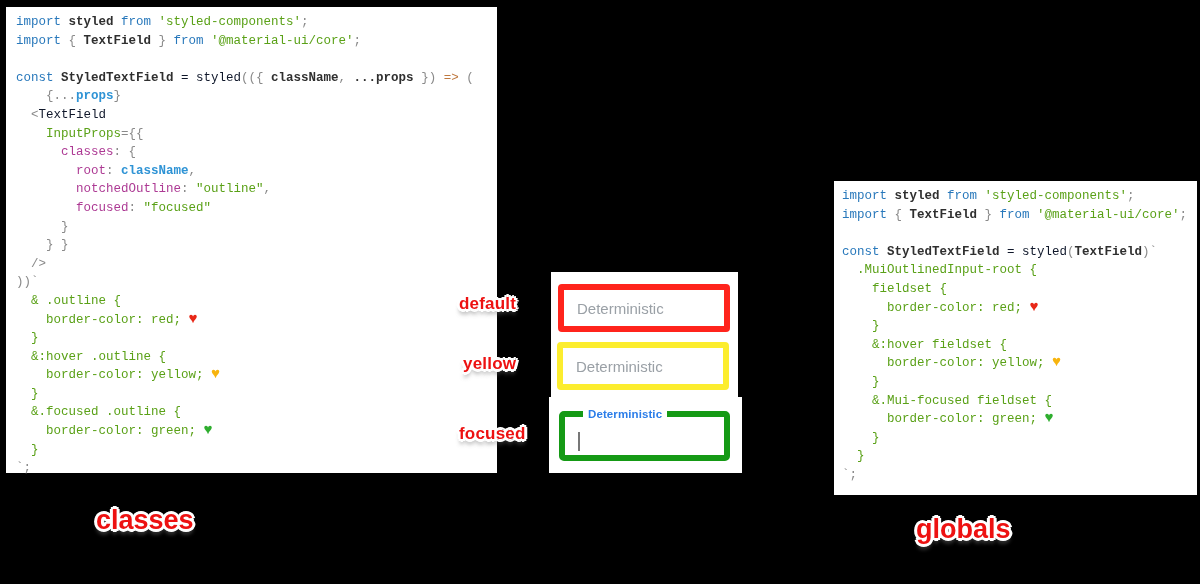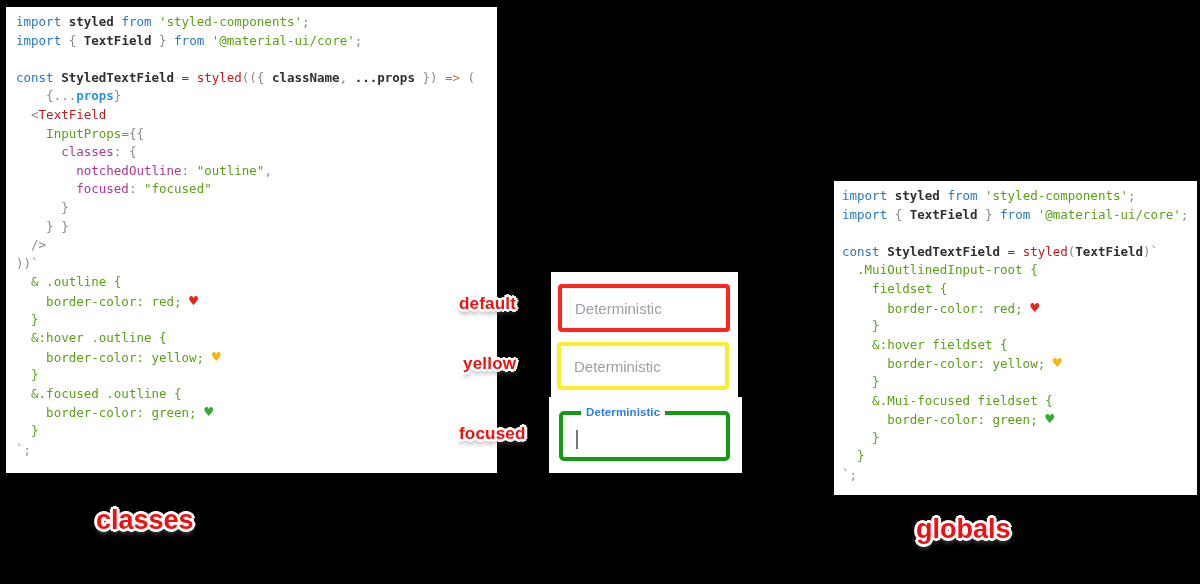--- a/index.html
+++ b/index.html
@@ -9,24 +9,24 @@
   }
   .stage{position:absolute;inset:0;}
 
   
   .code-panel{
     position:absolute;background:#fff;box-sizing:border-box;
     font-family:"DejaVu Sans Mono",monospace;font-size:12.5px;
   }
   .code-panel.left{left:6px;top:7px;width:491px;height:466px;padding:6px 10px;}
   .code-panel.right{left:834px;top:181px;width:363px;height:314px;padding:6px 8px;overflow:hidden;}
-  .code-line{height:18.6px;line-height:18.6px;white-space:pre;}
+  .code-line{height:18.6px;line-height:18.6px;white-space:pre;font-family:Liberation Mono, monospace;}
   .tk-kw{color:#2878bb;}
   .tk-id{color:#2f2f2f;font-weight:bold;}
-  .tk-pink{color:#b91c1c;}
+  .tk-pink{color:#0f172a;}
   .tk-purple{color:#ad3a94;}
   .tk-str{color:#5aa117;}
   .tk-gray{color:#8a8a8a;}
   .tk-vblue{color:#2e93d5;font-weight:bold;}
   .tk-arrow{color:#bf7940;}
   .tk-css{color:#5aa117;}
   .tk-hr{color:#e82717;font-size:15px;}
   .tk-hy{color:#f7b40e;font-size:15px;}
   .tk-hg{color:#2fae2f;font-size:15px;}
 
@@ -44,21 +44,21 @@
   .lbl-focused{left:459px;top:424px;}
   .caption{font-size:27px;}
   .cap-left{left:96px;top:505px;}
   .cap-right{left:916px;top:514px;}
 
   
   .mid-panel{position:absolute;background:#fff;}
   .mid-panel.p1{left:551px;top:272px;width:187px;height:125px;}
   .mid-panel.p2{left:549px;top:397px;width:193px;height:76px;}
   .tf{
-    position:absolute;background:#fff;border:4px solid #f97316;border-radius:4px;
+    position:absolute;background:#fff;border:6px solid #f97316;border-radius:4px;
     box-sizing:border-box;
   }
   .tf-red{left:7px;top:12px;width:172px;height:48px;}
   .tf-yellow{left:6px;top:70px;width:172px;height:48px;}
   .tf-green{left:10px;top:14px;width:171px;height:50px;border-radius:5px;}
   .tf-input{
     position:absolute;inset:0;border:none;outline:none;background:transparent;
     font-family:"Liberation Sans",sans-serif;font-size:15px;color:#333;
     padding:0 0 0 13px;width:100%;height:100%;box-sizing:border-box;
   }
@@ -78,20 +78,21 @@
   <section class="code-panel left">
     <div>
         <div class="code-line"><span class="tk-kw">import </span><span class="tk-id">styled </span><span class="tk-kw">from </span><span class="tk-str">'styled-components'</span><span class="tk-gray">;</span></div>
         <div class="code-line"><span class="tk-kw">import </span><span class="tk-gray">{ </span><span class="tk-id">TextField </span><span class="tk-gray">} </span><span class="tk-kw">from </span><span class="tk-str">'@material-ui/core'</span><span class="tk-gray">;</span></div>
         <div class="code-line">&nbsp;</div>
         <div class="code-line"><span class="tk-kw">const </span><span class="tk-id">StyledTextField </span><span class="tk-pink">= styled</span><span class="tk-gray">(({ </span><span class="tk-id">className</span><span class="tk-gray">, </span><span class="tk-id">...props</span><span class="tk-gray"> }) </span><span class="tk-arrow">=&gt;</span><span class="tk-gray"> (</span></div>
         <div class="code-line"><span class="tk-gray">    {...</span><span class="tk-vblue">props</span><span class="tk-gray">}</span></div>
         <div class="code-line"><span class="tk-gray">  &lt;</span><span class="tk-pink">TextField</span></div>
         <div class="code-line"><span class="tk-gray">    </span><span class="tk-str">InputProps</span><span class="tk-gray">={{</span></div>
         <div class="code-line"><span class="tk-gray">      </span><span class="tk-purple">classes</span><span class="tk-gray">: {</span></div>
+        <div class="code-line"><span class="tk-gray">        </span><span class="tk-purple">root</span><span class="tk-gray">: </span><span class="tk-vblue">className</span><span class="tk-gray">,</span></div>
         <div class="code-line"><span class="tk-gray">        </span><span class="tk-purple">notchedOutline</span><span class="tk-gray">: </span><span class="tk-str">"outline"</span><span class="tk-gray">,</span></div>
         <div class="code-line"><span class="tk-gray">        </span><span class="tk-purple">focused</span><span class="tk-gray">: </span><span class="tk-str">"focused"</span></div>
         <div class="code-line"><span class="tk-gray">      }</span></div>
         <div class="code-line"><span class="tk-gray">    } }</span></div>
         <div class="code-line"><span class="tk-gray">  /&gt;</span></div>
         <div class="code-line"><span class="tk-gray">))`</span></div>
         <div class="code-line"><span class="tk-css">  &amp; .outline {</span></div>
         <div class="code-line"><span class="tk-css">    border-color: red; </span><span class="tk-hr">♥</span></div>
         <div class="code-line"><span class="tk-css">  }</span></div>
         <div class="code-line"><span class="tk-css">  &amp;:hover .outline {</span></div>

